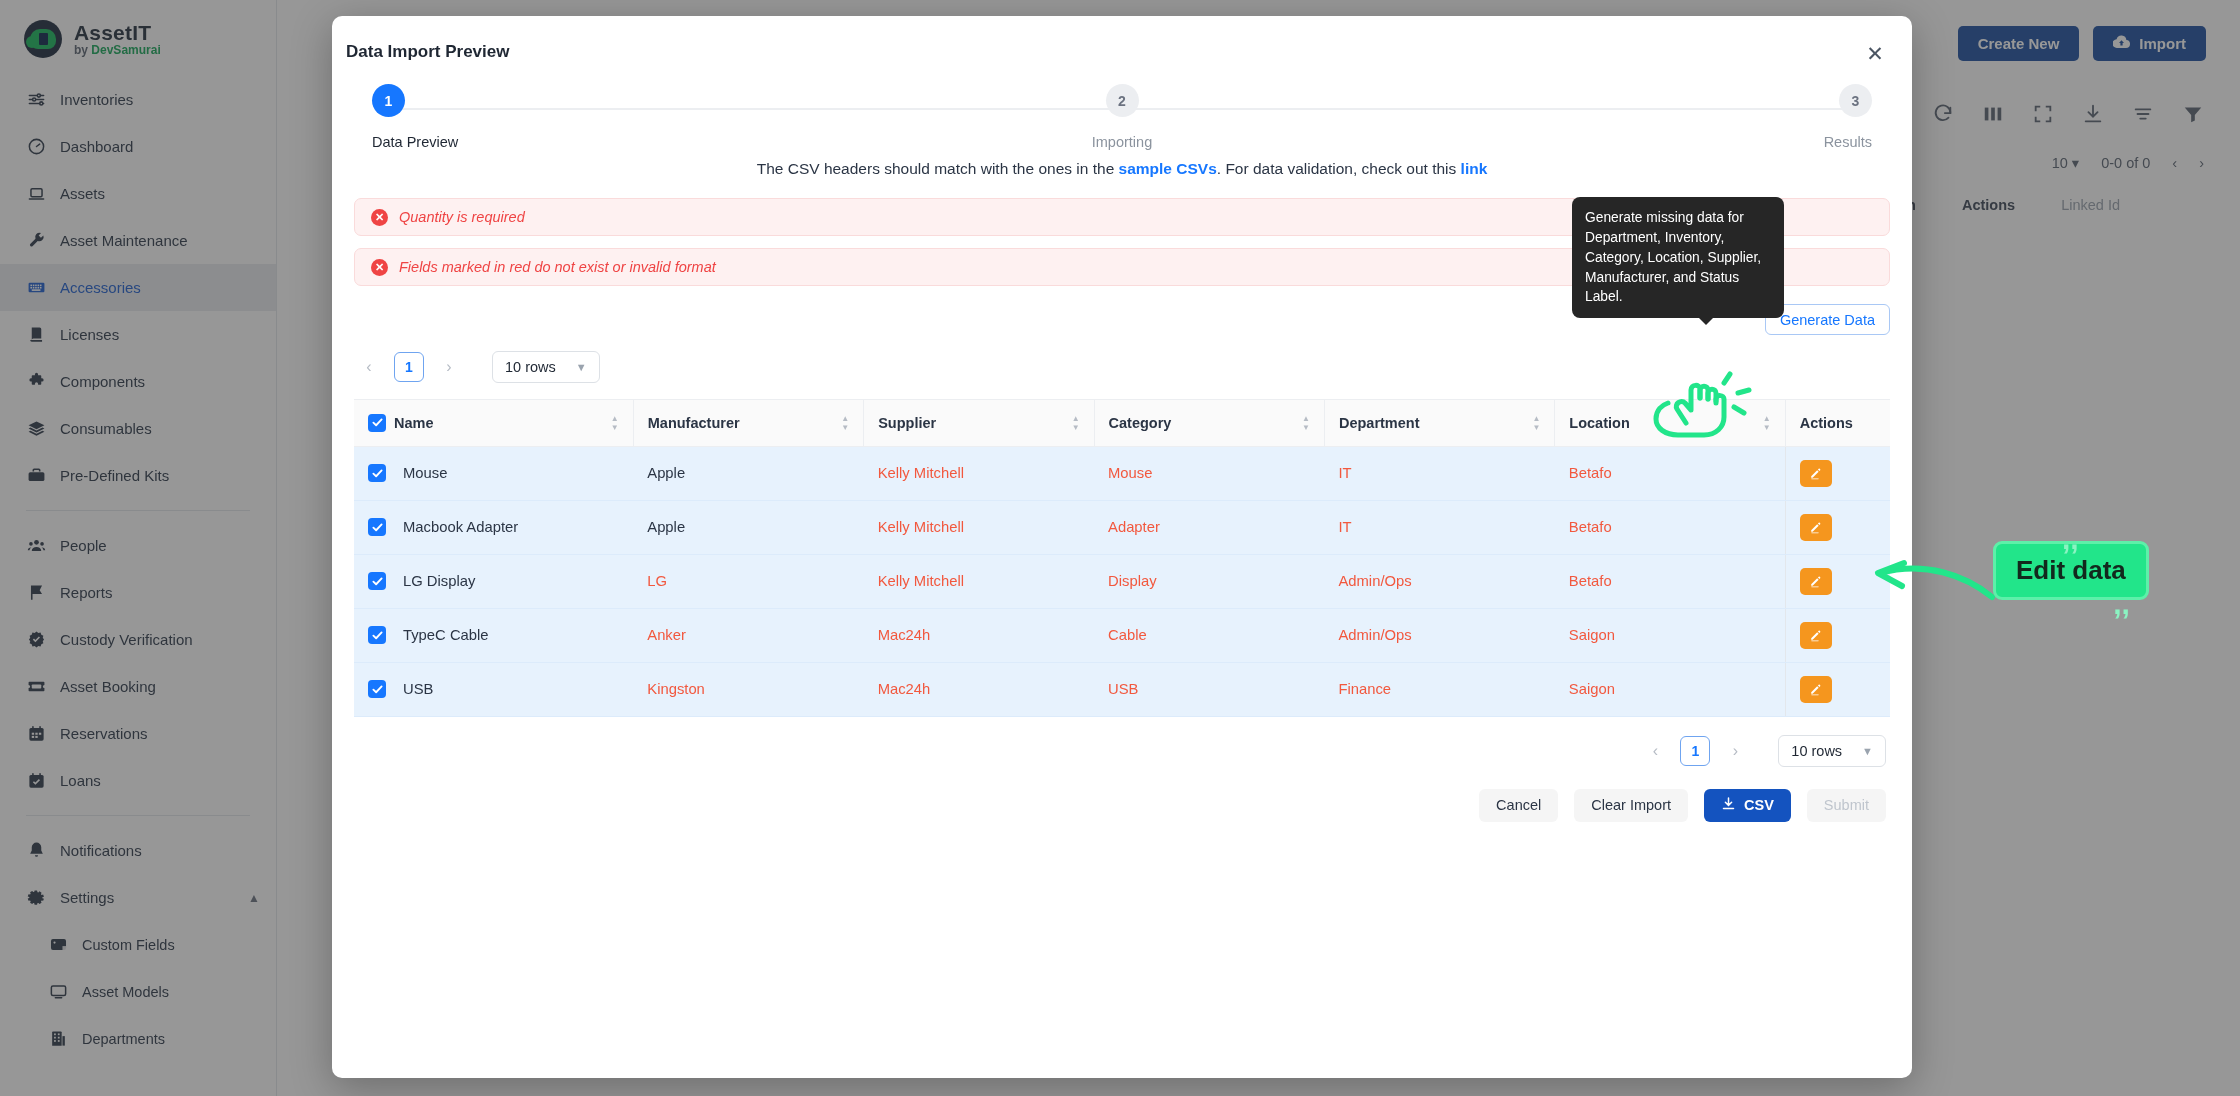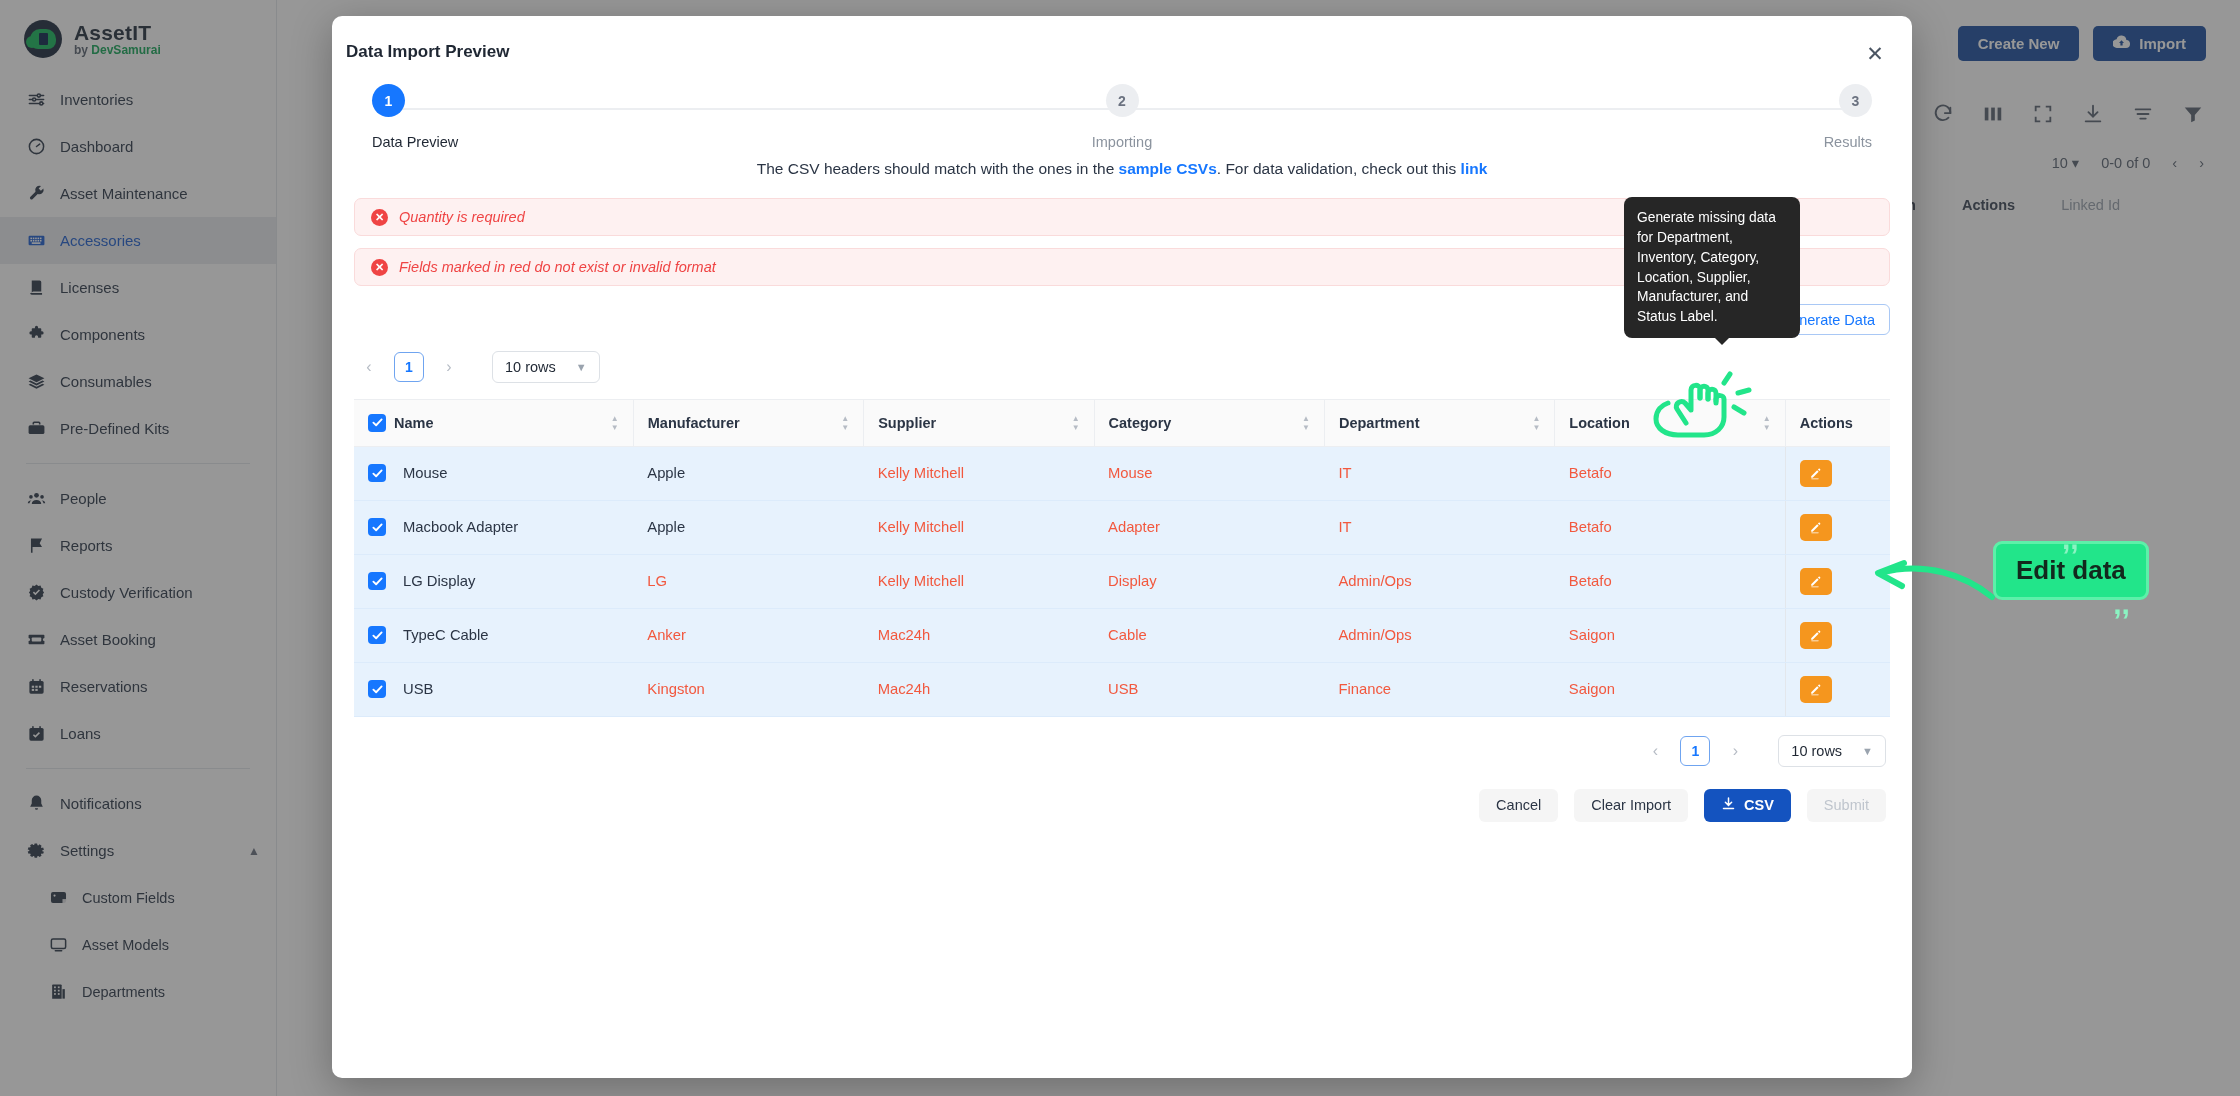--- a/index.html
+++ b/index.html
@@ -116,21 +116,21 @@
   }
 
   
   .gen-row { display: flex; justify-content: flex-end; padding: 18px 22px 0 22px; position: relative; }
   .gen-btn {
     border: 1px solid #a9c8f5; border-radius: 6px; background: #fff; color: #1677ff;
     font-size: 14.5px; padding: 0 14px; height: 31px; display: flex; align-items: center;
     cursor: pointer; font-family: "Liberation Sans", sans-serif;
   }
   .tooltip {
-    position: absolute; right: 112px; top: -89px; width: 176px;
+    position: absolute; right: 128px; top: -89px; width: 212px;
     background: #262626; color: #fff; border-radius: 8px; padding: 11px 13px;
     font-size: 13.8px; line-height: 1.44; z-index: 40;
   }
   .tooltip::after {
     content: ""; position: absolute; bottom: -7px; right: 70px;
     border-left: 8px solid transparent; border-right: 8px solid transparent;
     border-top: 8px solid #262626;
   }
 
   
@@ -235,20 +235,30 @@
 
     </div>
     <div class="nav-item">
       <span class="nav-ico">
               <svg width="19" height="19" viewBox="0 0 24 24" fill="none" stroke="#2e3a4b" stroke-width="1.9" stroke-linecap="round" stroke-linejoin="round">
                 <circle cx="12" cy="12" r="9"></circle>
                 <path d="M12 12l4-3"></path>
               </svg>
             </span>
       <span>Dashboard</span>
+
+    </div>
+    <div class="nav-item">
+      <span class="nav-ico">
+              <svg width="19" height="19" viewBox="0 0 24 24" fill="none" stroke="#2e3a4b" stroke-width="1.9" stroke-linecap="round" stroke-linejoin="round">
+                <rect x="5" y="6" width="14" height="10" rx="1.5"></rect>
+                <path d="M3 19h18"></path>
+              </svg>
+            </span>
+      <span>Assets</span>
 
     </div>
     <div class="nav-item">
       <span class="nav-ico">
               <svg width="19" height="19" viewBox="0 0 24 24" fill="#2e3a4b">
                 <path d="M20.7 5.6a5.5 5.5 0 0 1-7.2 7l-6.6 6.6a2 2 0 0 1-2.8-2.8l6.6-6.6a5.5 5.5 0 0 1 7-7.2l-3 3 2.9 3 3.1-3z"></path>
               </svg>
             </span>
       <span>Asset Maintenance</span>
 

